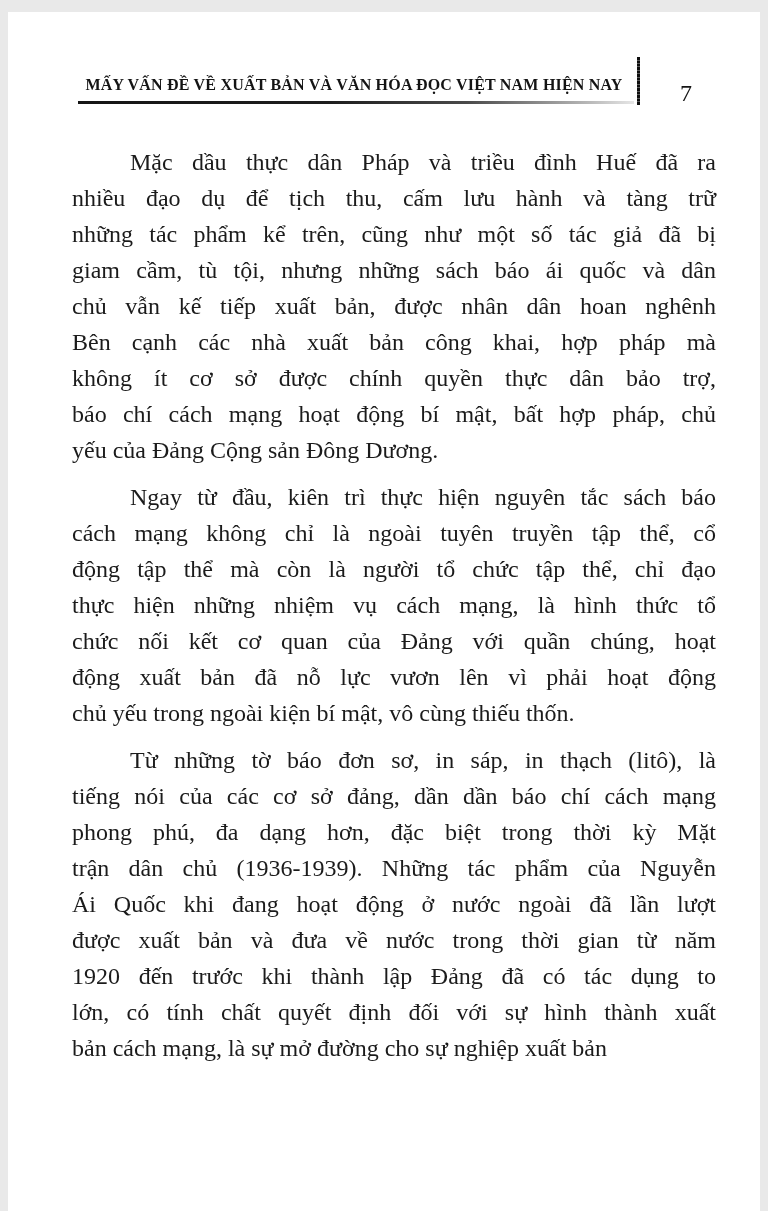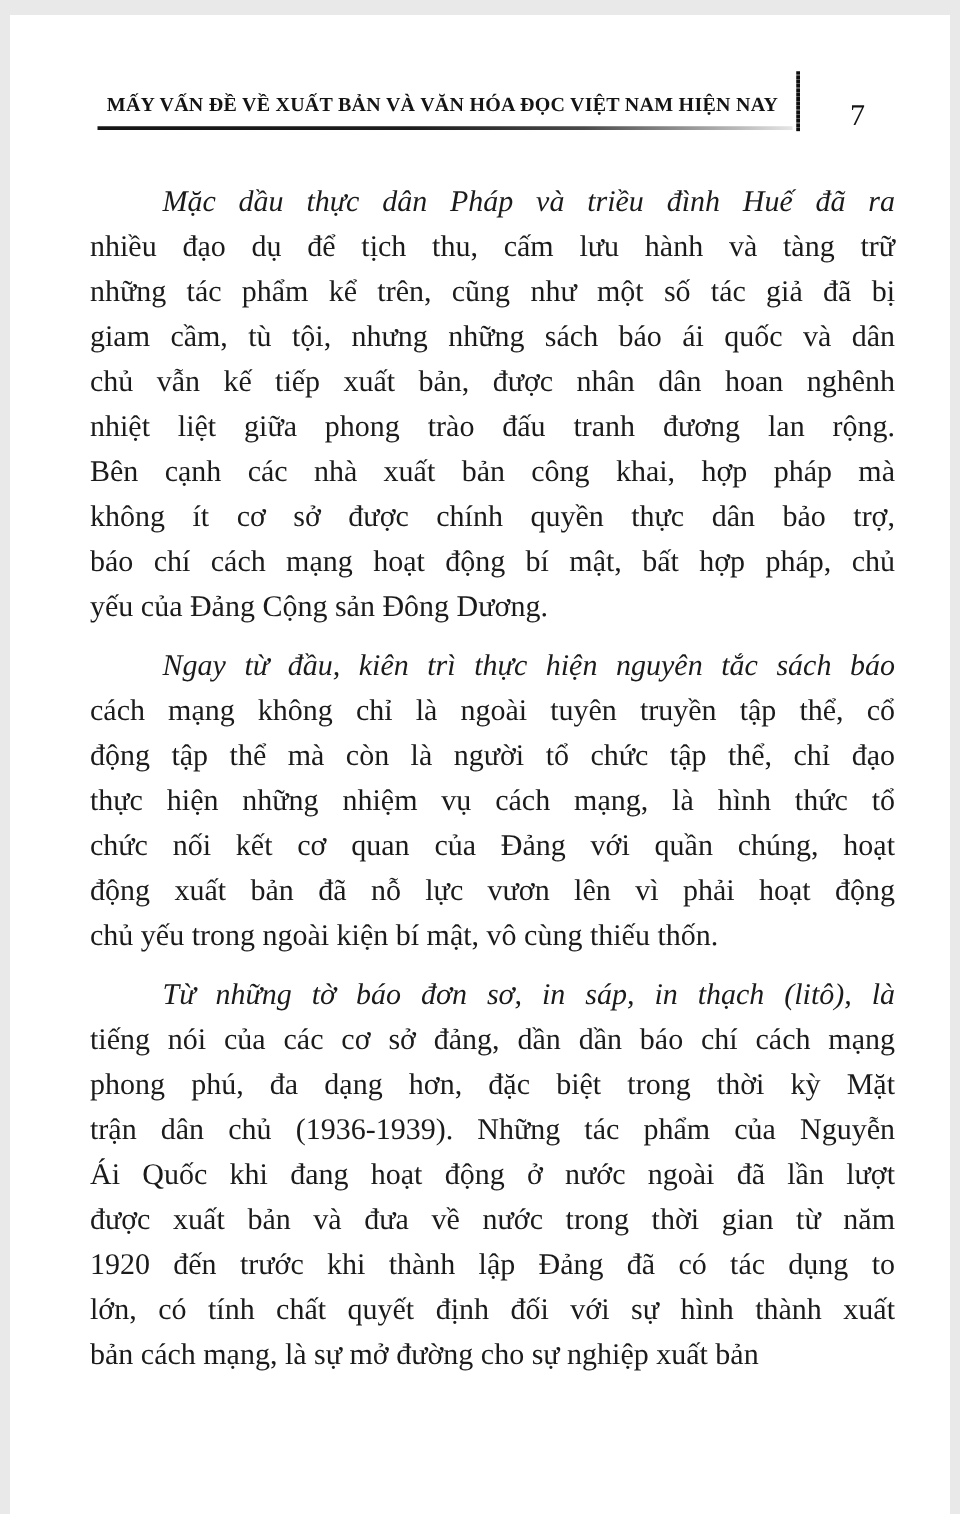--- a/index.html
+++ b/index.html
@@ -69,42 +69,41 @@
   .para { margin: 0; }
   .para + .para { margin-top: 11px; }
   .line {
     font-size: 24px;
     line-height: 36px;
     text-align: justify;
     text-align-last: justify;
     text-justify: inter-word;
     white-space: normal;
   }
-  .line.first { text-indent: 58px; font-style: italic; }
+  .line.first { text-indent: 58px; }
   .line.last  { text-align-last: left; }
 </style>
 </head>
 <body>
 
 <div class="page">
 
   <div class="header-title">MẤY VẤN ĐỀ VỀ XUẤT BẢN VÀ VĂN HÓA ĐỌC VIỆT NAM HIỆN NAY</div>
   <div class="header-rule"></div>
   <div class="header-divider-bar"></div>
   <div class="page-number">7</div>
 
   <div class="body-text">
 
     <div class="para">
       <div class="line first">Mặc dầu thực dân Pháp và triều đình Huế đã ra</div>
       <div class="line">nhiều đạo dụ để tịch thu, cấm lưu hành và tàng trữ</div>
       <div class="line">những tác phẩm kể trên, cũng như một số tác giả đã bị</div>
       <div class="line">giam cầm, tù tội, nhưng những sách báo ái quốc và dân</div>
       <div class="line">chủ vẫn kế tiếp xuất bản, được nhân dân hoan nghênh</div>
-      <div class="line">nhiệt liệt giữa phong trào đấu tranh đương lan rộng.</div>
       <div class="line">Bên cạnh các nhà xuất bản công khai, hợp pháp mà</div>
       <div class="line">không ít cơ sở được chính quyền thực dân bảo trợ,</div>
       <div class="line">báo chí cách mạng hoạt động bí mật, bất hợp pháp, chủ</div>
       <div class="line last">yếu của Đảng Cộng sản Đông Dương.</div>
     </div>
 
     <div class="para">
       <div class="line first">Ngay từ đầu, kiên trì thực hiện nguyên tắc sách báo</div>
       <div class="line">cách mạng không chỉ là ngoài tuyên truyền tập thể, cổ</div>
       <div class="line">động tập thể mà còn là người tổ chức tập thể, chỉ đạo</div>

